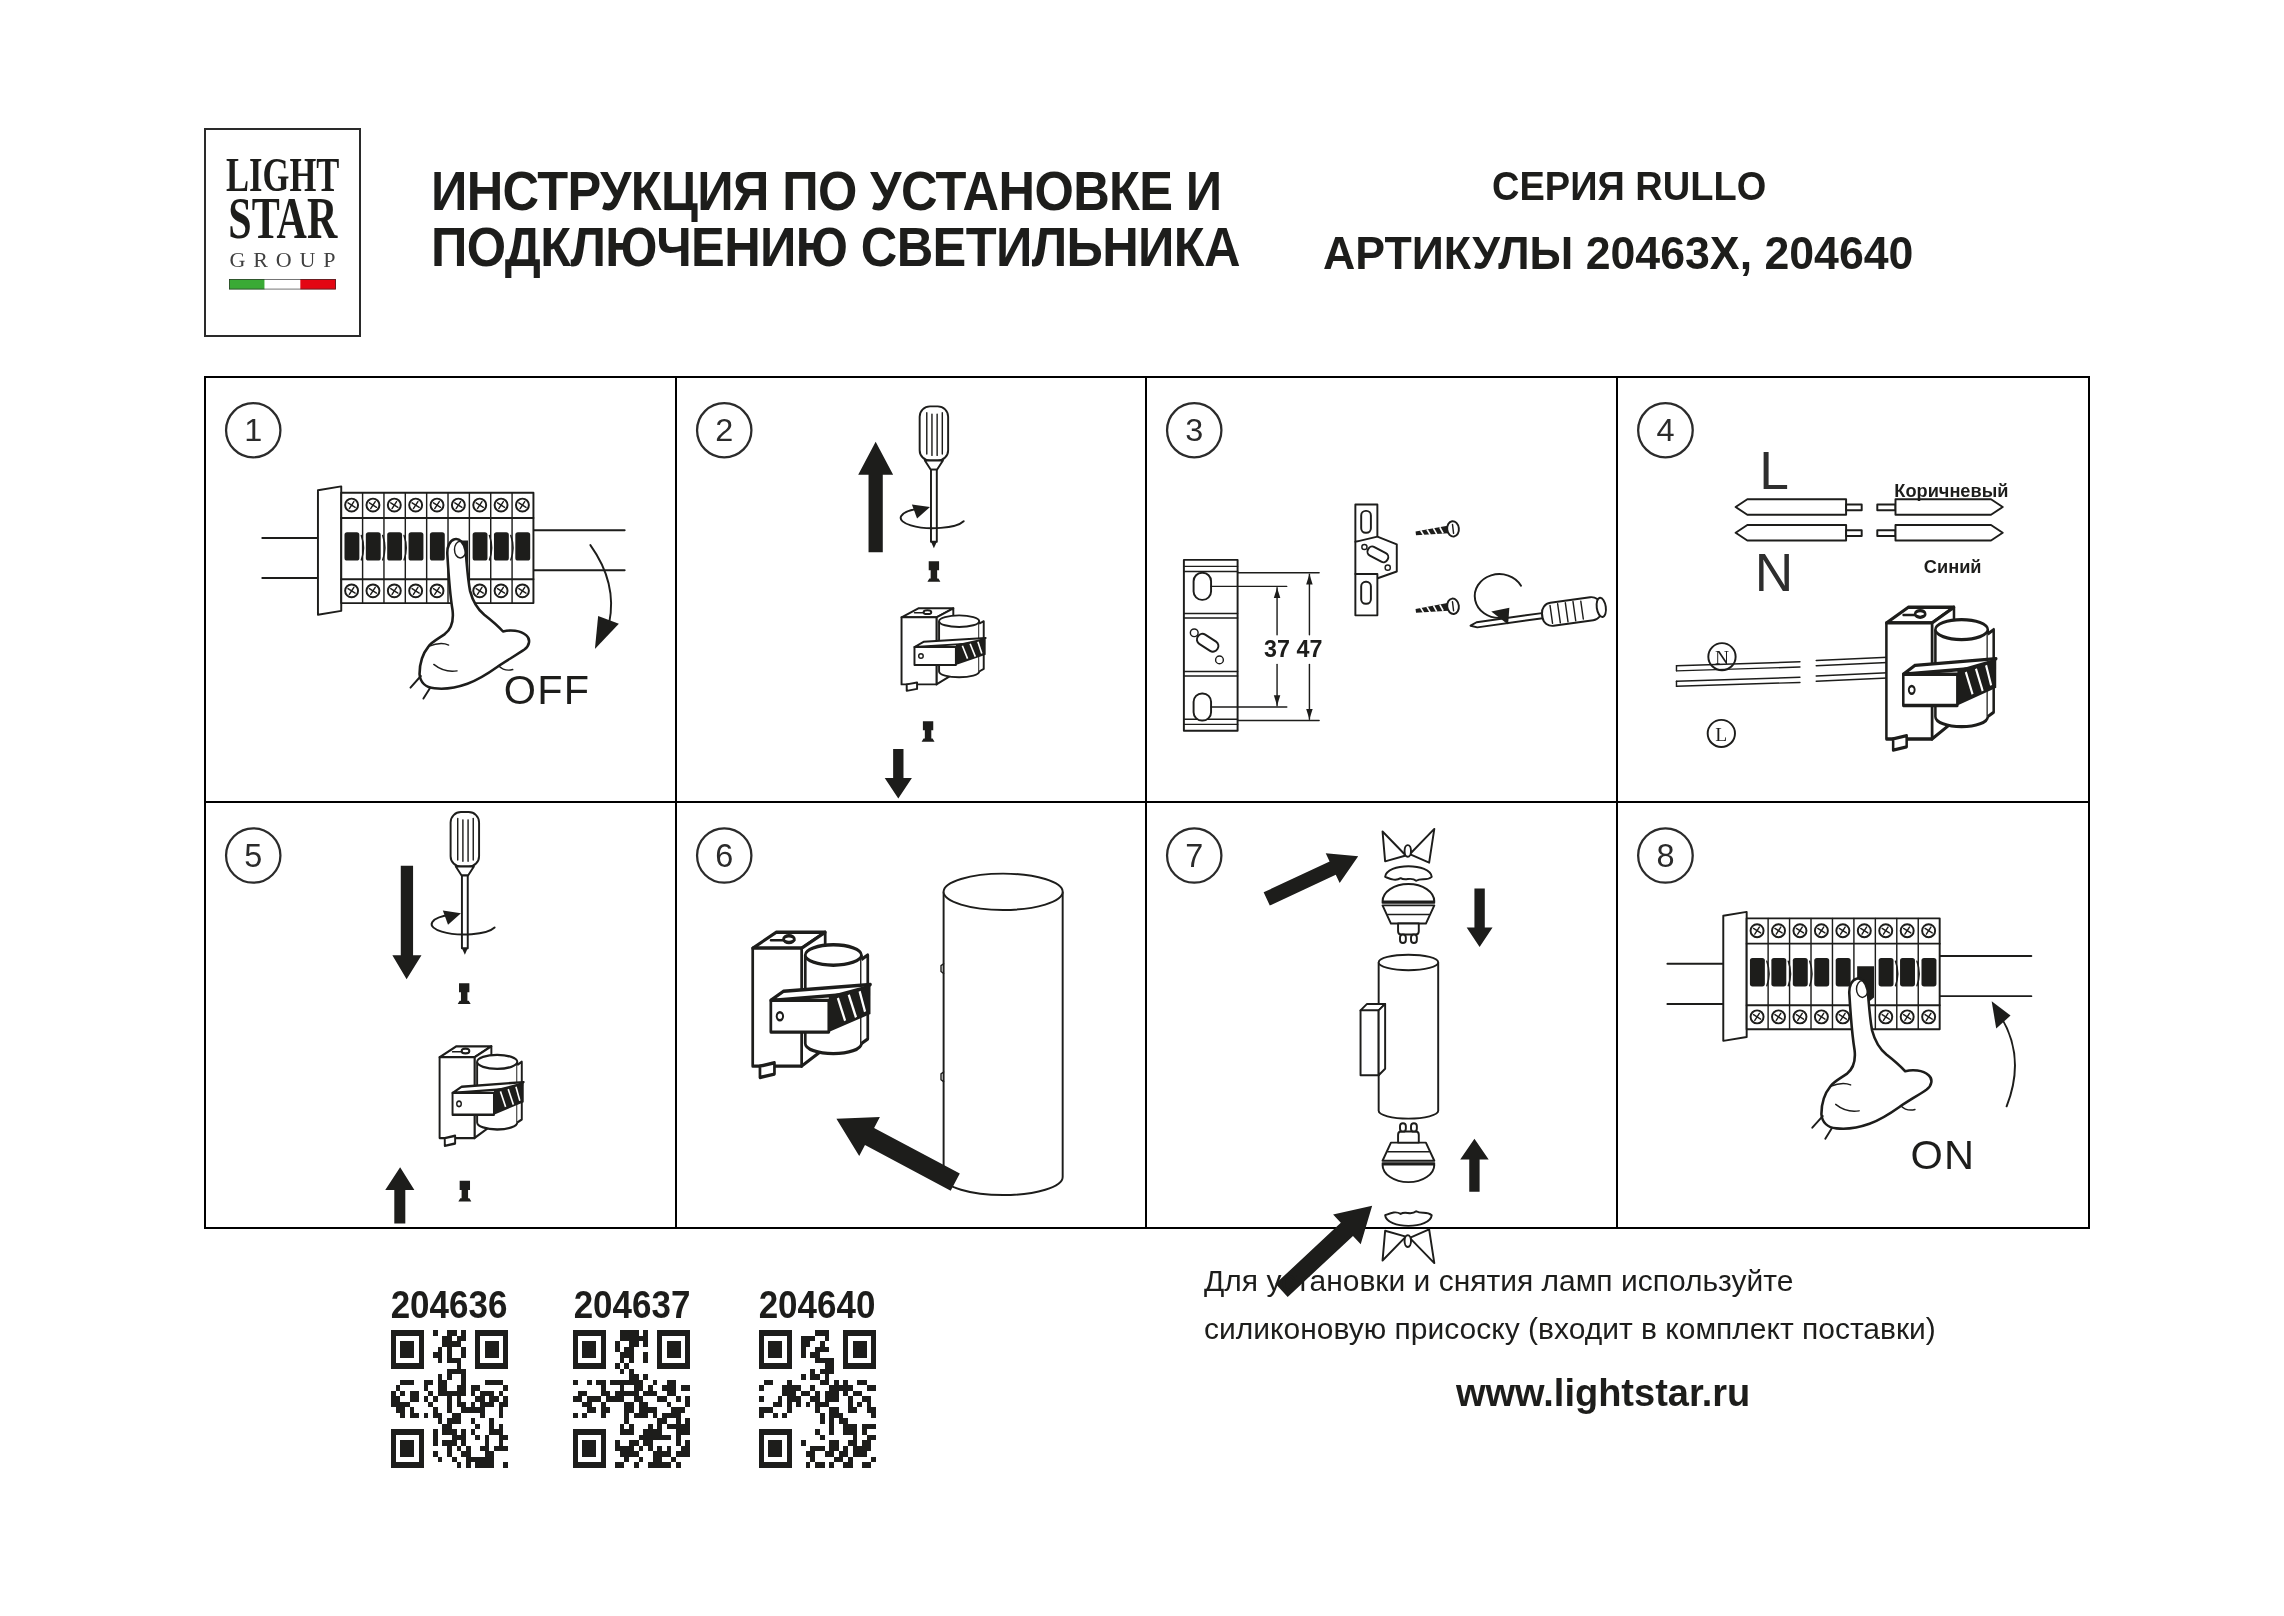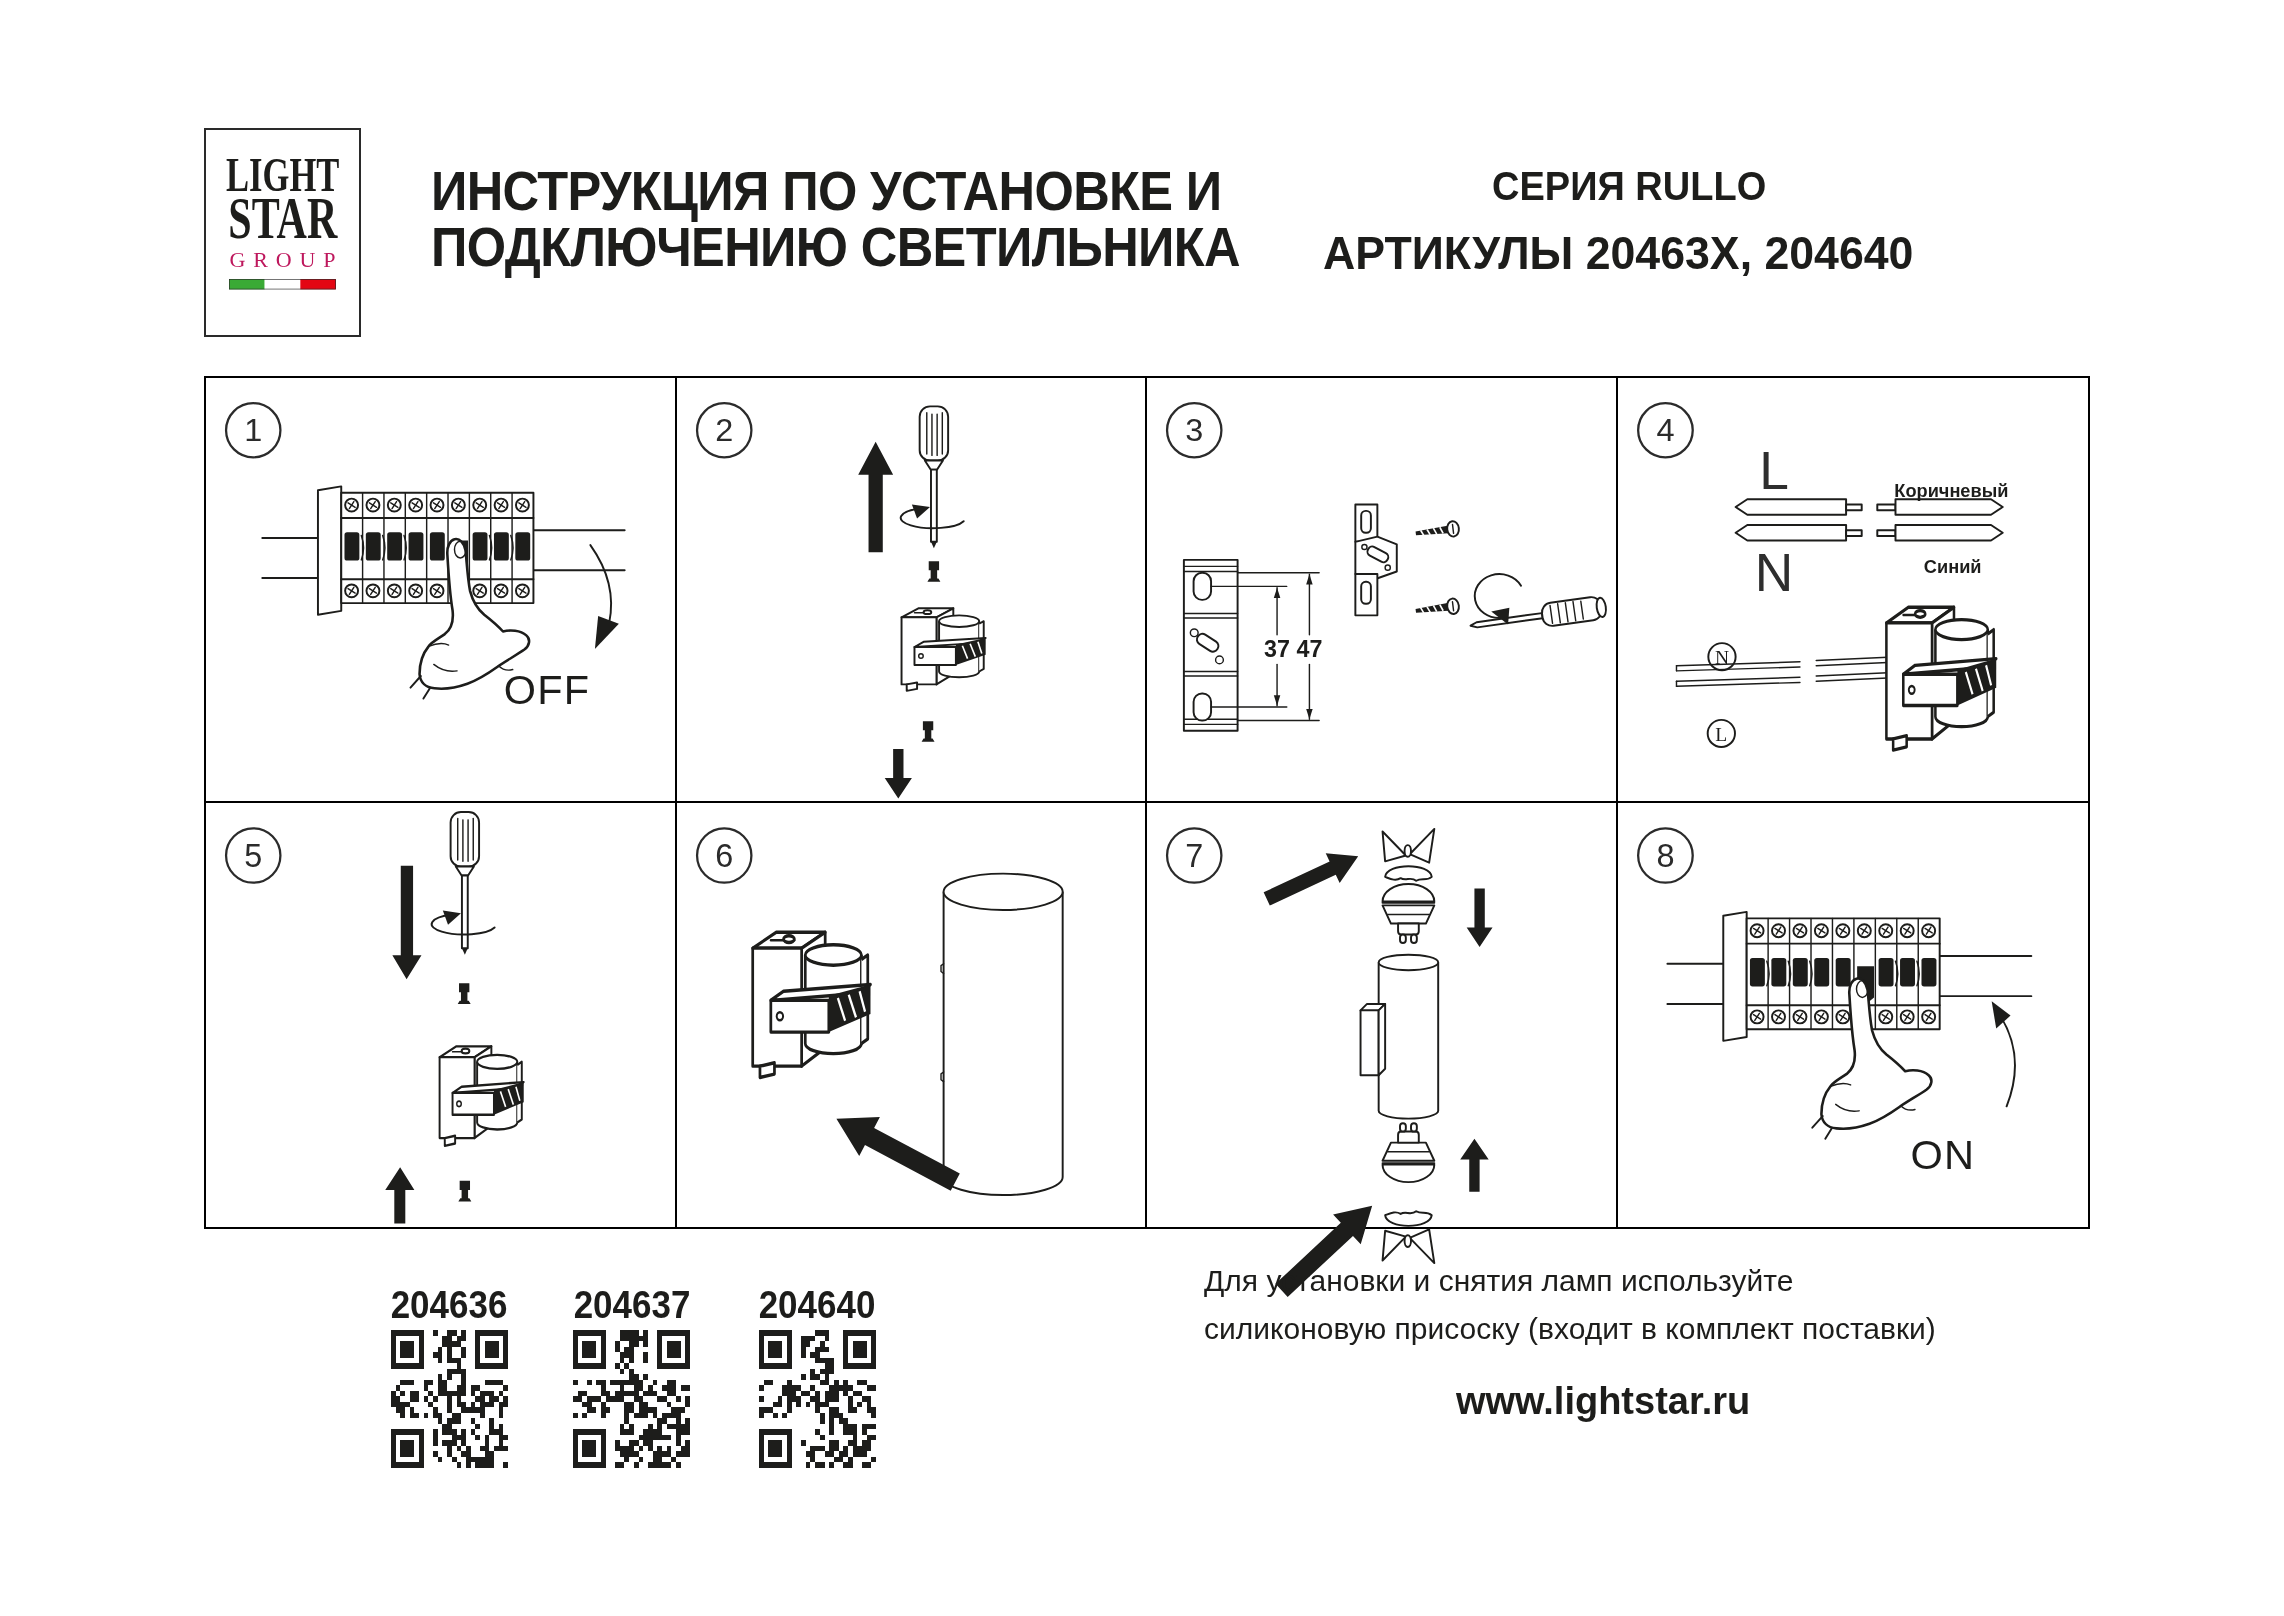--- a/index.html
+++ b/index.html
@@ -8,21 +8,21 @@
 
   
   .logo-box{position:absolute;left:204px;top:128px;width:153px;height:205px;
             border:2px solid #2a2a2a;background:#fff;display:flex;flex-direction:column;
             align-items:center;justify-content:flex-start;}
   .logo-light{margin-top:25px;font-family:"Liberation Serif",serif;font-weight:bold;
               font-size:48px;line-height:39px;transform:scaleX(.72);transform-origin:center;}
   .logo-star{font-family:"Liberation Serif",serif;font-weight:bold;font-size:60px;
              line-height:49px;transform:scaleX(.70);transform-origin:center;}
   .logo-group{margin-top:3.9px;font-family:"Liberation Serif",serif;font-size:22px;
-              letter-spacing:7.8px;text-indent:7.8px;color:#be185d;}
+              letter-spacing:7.8px;text-indent:7.8px;color:#404040;}
   .logo-flag{margin-top:6.5px;width:107px;height:10.4px;}
 
   .title-l1,.title-l2{position:absolute;left:431px;font-weight:bold;font-size:55px;
       white-space:nowrap;transform:scaleX(.92);transform-origin:left;letter-spacing:-0.7px;}
   .title-l1{top:159px;} .title-l2{top:215px;}
   .series{position:absolute;left:1492px;top:164px;font-weight:bold;font-size:40px;
           white-space:nowrap;transform:scaleX(.95);transform-origin:left;}
   .articles{position:absolute;left:1323px;top:225px;font-weight:bold;font-size:47px;
             white-space:nowrap;transform:scaleX(.95);transform-origin:left;}
 
@@ -48,21 +48,21 @@
   .dim{font-size:36px;font-weight:bold;fill:#1d1d1b;text-anchor:middle;font-family:"Liberation Sans",sans-serif;}
   .ln{font-size:82px;fill:#2e2e2e;text-anchor:middle;font-family:"Liberation Sans",sans-serif;}
   .sm{font-size:28px;font-weight:bold;fill:#1d1d1b;text-anchor:middle;font-family:"Liberation Sans",sans-serif;}
   .circ{font-size:30px;fill:#1d1d1b;text-anchor:middle;font-family:"Liberation Serif",serif;}
 
   
   .article-code{position:absolute;top:1284px;font-weight:bold;font-size:38px;white-space:nowrap;
                 transform:translateX(-50%) scaleX(.92);}
   .qr{position:absolute;top:1330px;width:117px;height:138px;}
   .note{position:absolute;left:1204px;top:1257px;font-size:30px;line-height:48px;white-space:nowrap;}
-  .website{position:absolute;left:1456px;top:1372px;font-weight:bold;font-size:38px;white-space:nowrap;margin-top:8px;}
+  .website{position:absolute;left:1456px;top:1372px;font-weight:bold;font-size:38px;white-space:nowrap;}
 </style>
 </head>
 <body>
 
 <div class="sheet">
 
   <svg width="0" height="0" style="position:absolute" aria-hidden="true">
     <defs>
       <g id="ph">
         <circle r="10" class="sw"></circle>

